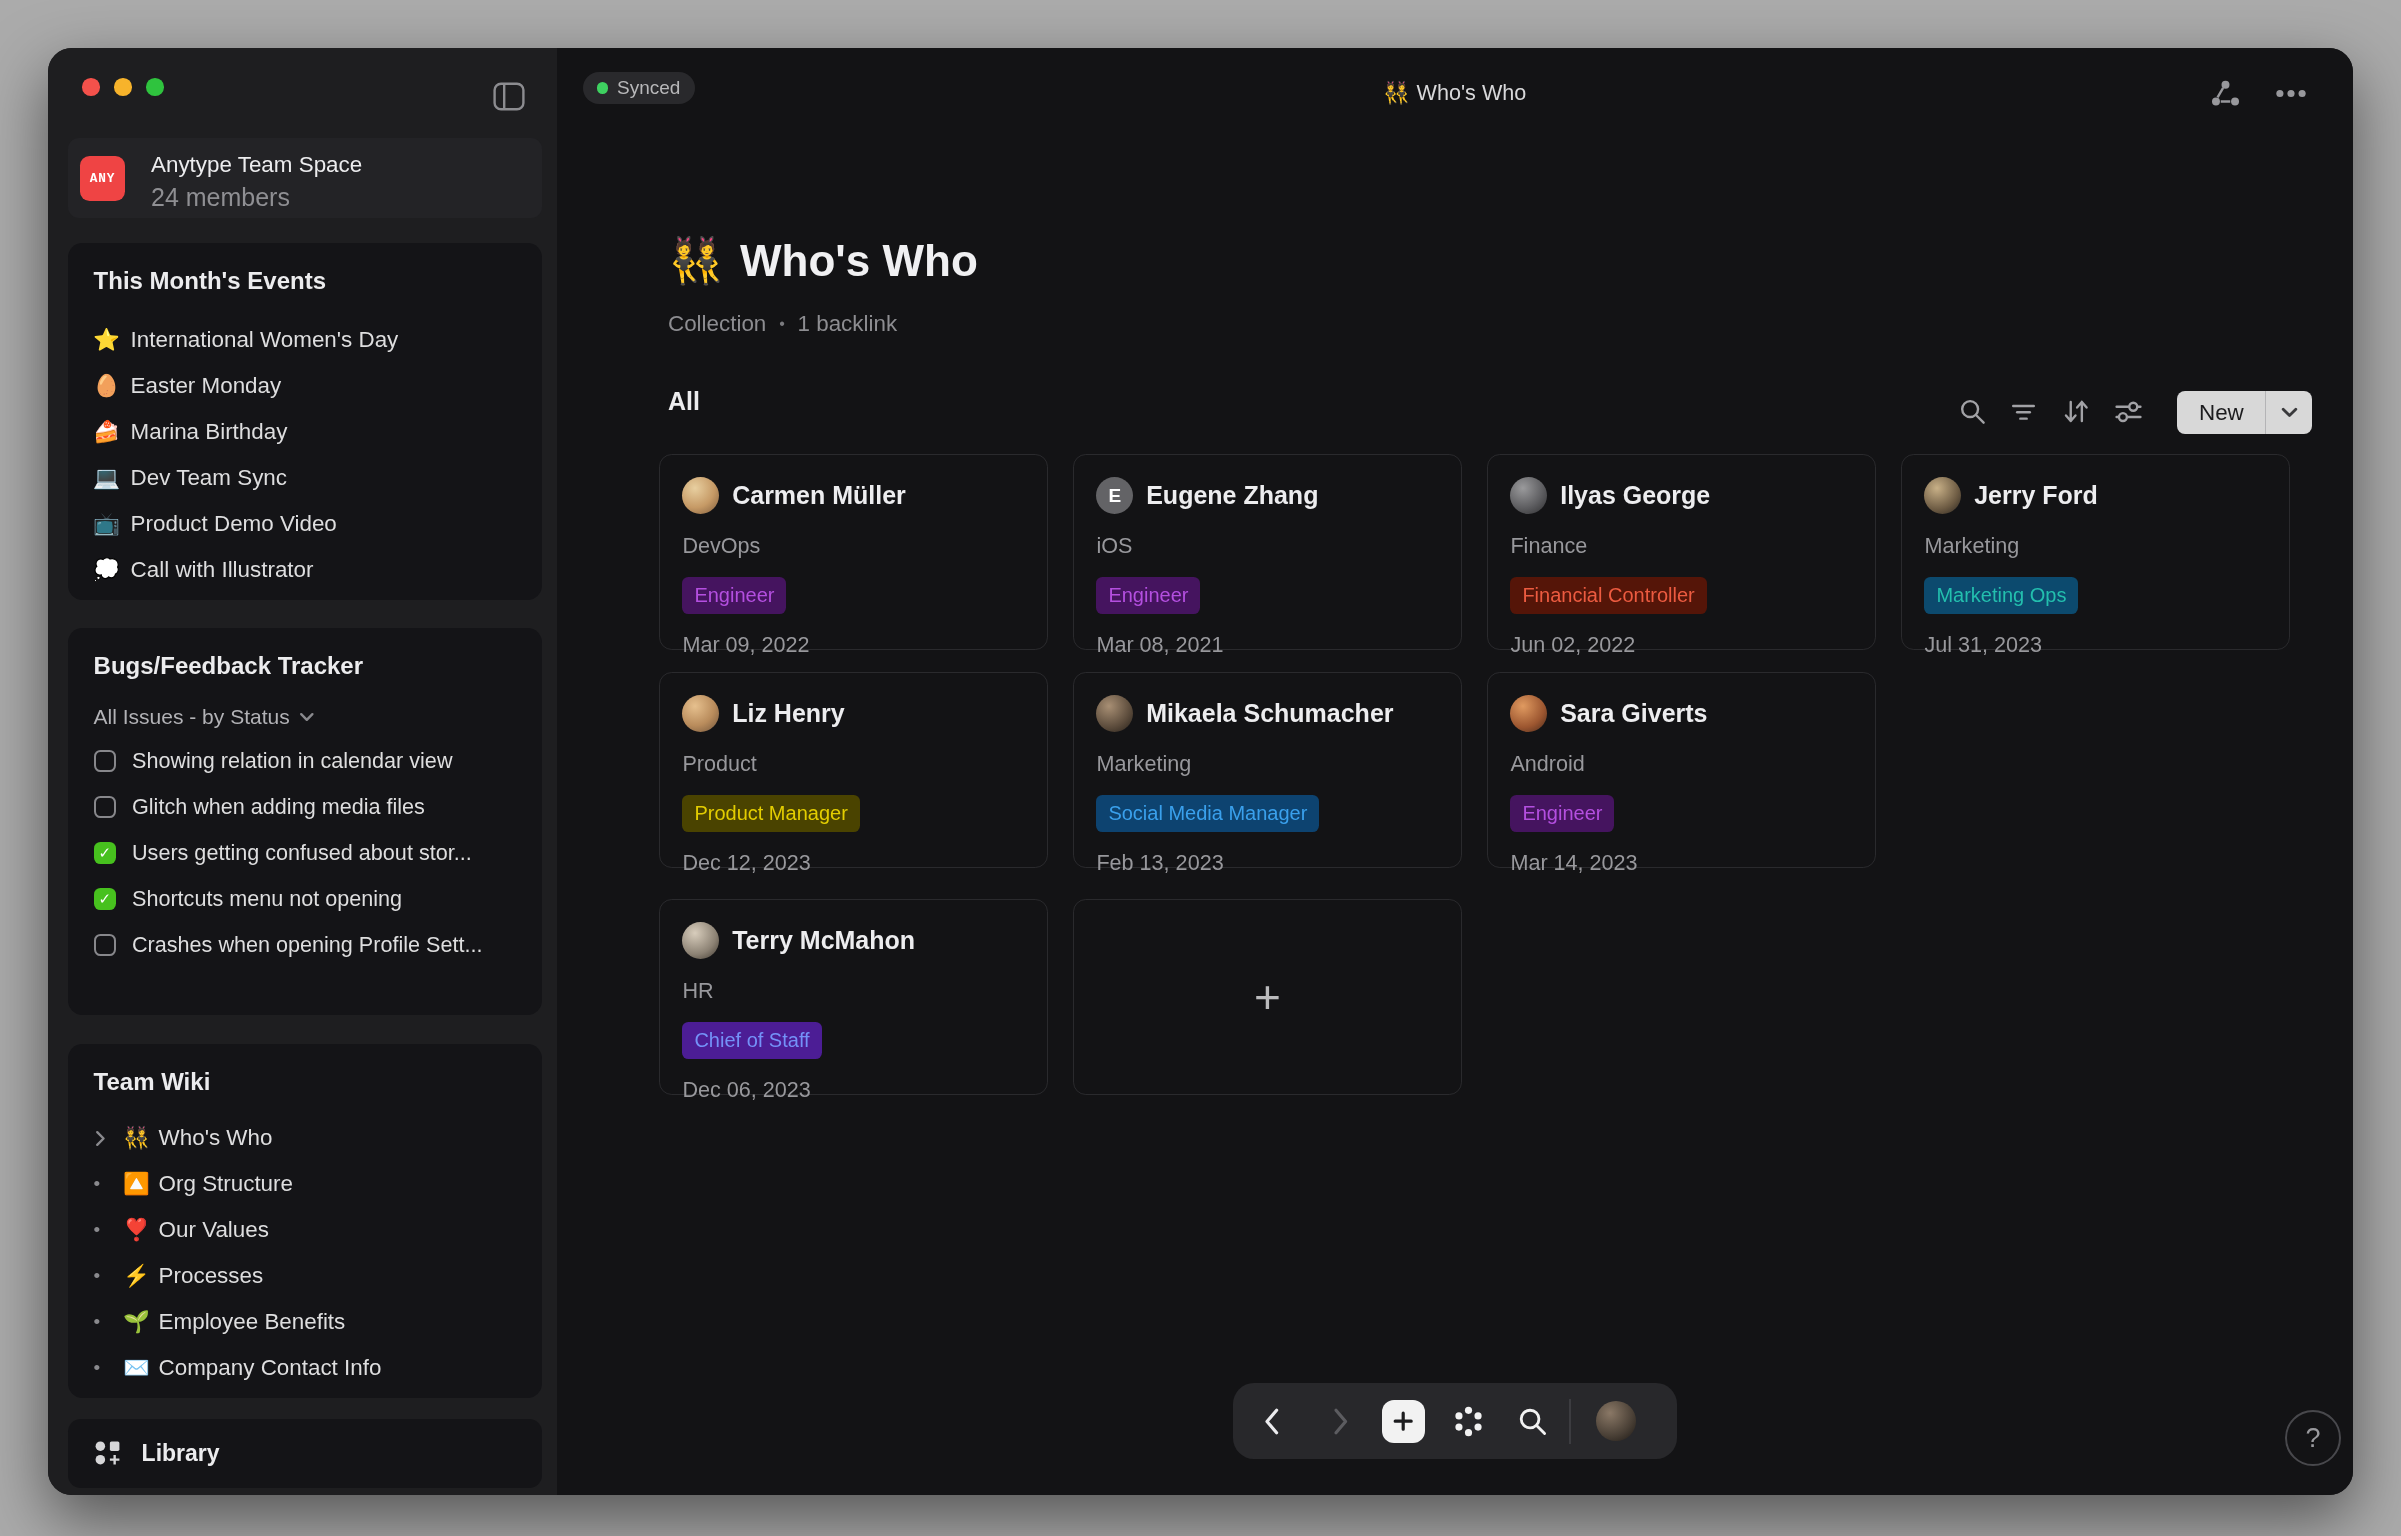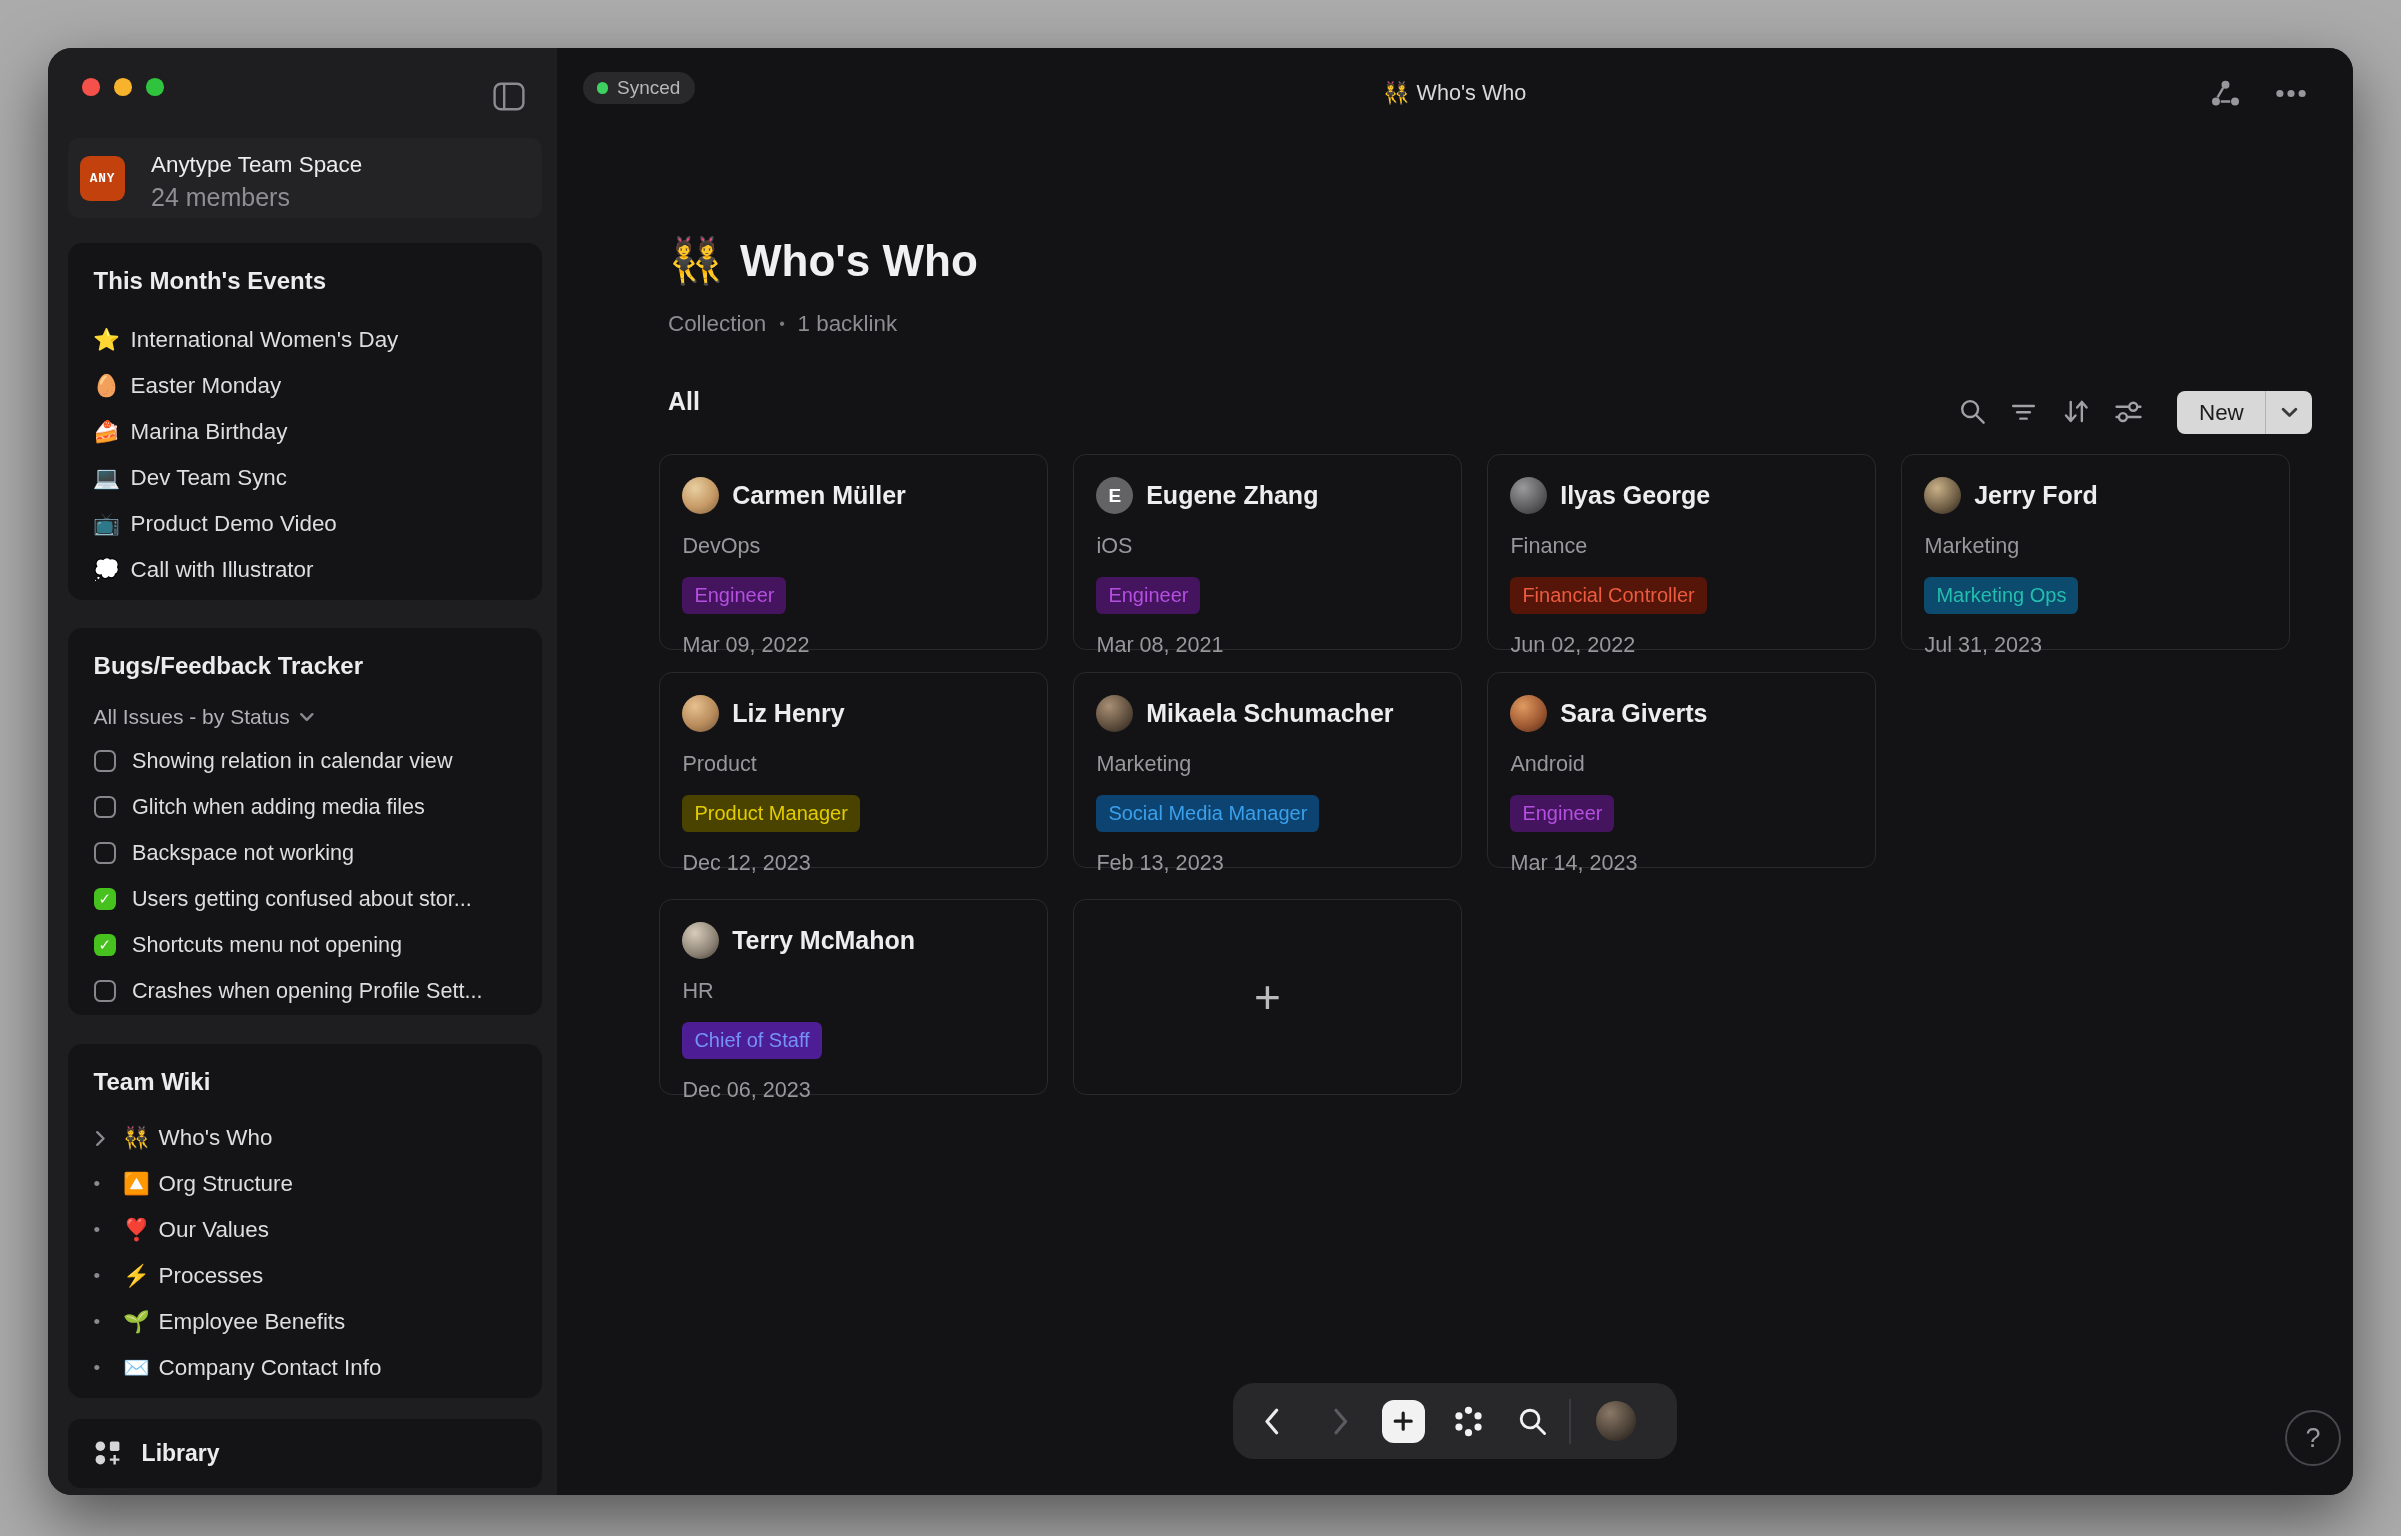--- a/index.html
+++ b/index.html
@@ -5,21 +5,21 @@
   html,body{margin:0;padding:0;background:#ababab;font-family:"Liberation Sans",sans-serif;-webkit-font-smoothing:antialiased;}
   .stage{position:relative;width:2401px;height:1537px;background:#ababab;overflow:hidden;}
   .window{position:absolute;left:48px;top:48px;width:2305px;height:1447px;background:#131315;border-radius:24px;overflow:hidden;box-shadow:0 24px 64px rgba(0,0,0,.5);}
 
   
   .sidebar{position:absolute;left:0;top:0;width:509px;height:1447px;background:#1e1e20;}
   .traffic{position:absolute;top:30px;width:17.6px;height:17.6px;border-radius:50%;}
   .t-red{left:34px;background:#f4514b;} .t-yellow{left:66px;background:#f7b32b;} .t-green{left:98px;background:#2fc33e;}
   .toggle-icon{position:absolute;left:445px;top:34px;width:32px;height:29px;color:#8c8c90;}
   .space-card{position:absolute;left:20px;top:90px;width:474px;height:80px;background:#232326;border-radius:11.2px;}
-  .space-logo{position:absolute;left:12px;top:17.6px;width:45px;height:45px;background:#c2410c;border-radius:9.6px;display:flex;align-items:center;justify-content:center;color:#fff;font-family:"Liberation Mono",monospace;font-weight:700;font-size:12.8px;letter-spacing:0.8px;}
+  .space-logo{position:absolute;left:12px;top:17.6px;width:45px;height:45px;background:#ef4444;border-radius:9.6px;display:flex;align-items:center;justify-content:center;color:#fff;font-family:"Liberation Mono",monospace;font-weight:700;font-size:12.8px;letter-spacing:0.8px;}
   .space-name{position:absolute;left:83px;top:13.6px;font-size:22.4px;color:#ececee;}
   .space-members{position:absolute;left:83px;top:45px;font-size:25px;color:#8f8f93;}
 
   .section{position:absolute;left:20px;width:474px;background:#141417;border-radius:14.4px;box-sizing:border-box;padding:24px 25.6px;}
   .sec-events{top:195px;height:357px;} .sec-bugs{top:580px;height:387px;} .sec-wiki{top:996px;height:354px;}
   .sec-header{font-size:24px;font-weight:700;color:#ececee;}
   .side-item{display:flex;align-items:center;height:46px;font-size:22.4px;color:#dededf;}
   .side-item .emj{width:37px;font-size:21.6px;flex:none;}
   .events-list{margin-top:22.4px;}
   .filter-row{margin-top:22.4px;display:flex;align-items:center;font-size:21px;color:#b2b2b6;height:29px;}
@@ -147,24 +147,20 @@
         <div class="bugs-list">
           <div class="bug-item">
               <span class="cbox"></span>
               <span>Showing relation in calendar view</span>
             </div>
           <div class="bug-item">
               <span class="cbox"></span>
               <span>Glitch when adding media files</span>
             </div>
           <div class="bug-item">
-              <span class="cbox"></span>
-              <span>Backspace not working</span>
-            </div>
-          <div class="bug-item">
               <span class="cbox checked" style="background:#47c11e">✓</span>
               <span>Users getting confused about stor...</span>
             </div>
           <div class="bug-item">
               <span class="cbox checked" style="background:#47c11e">✓</span>
               <span>Shortcuts menu not opening</span>
             </div>
           <div class="bug-item">
               <span class="cbox"></span>
               <span>Crashes when opening Profile Sett...</span>

